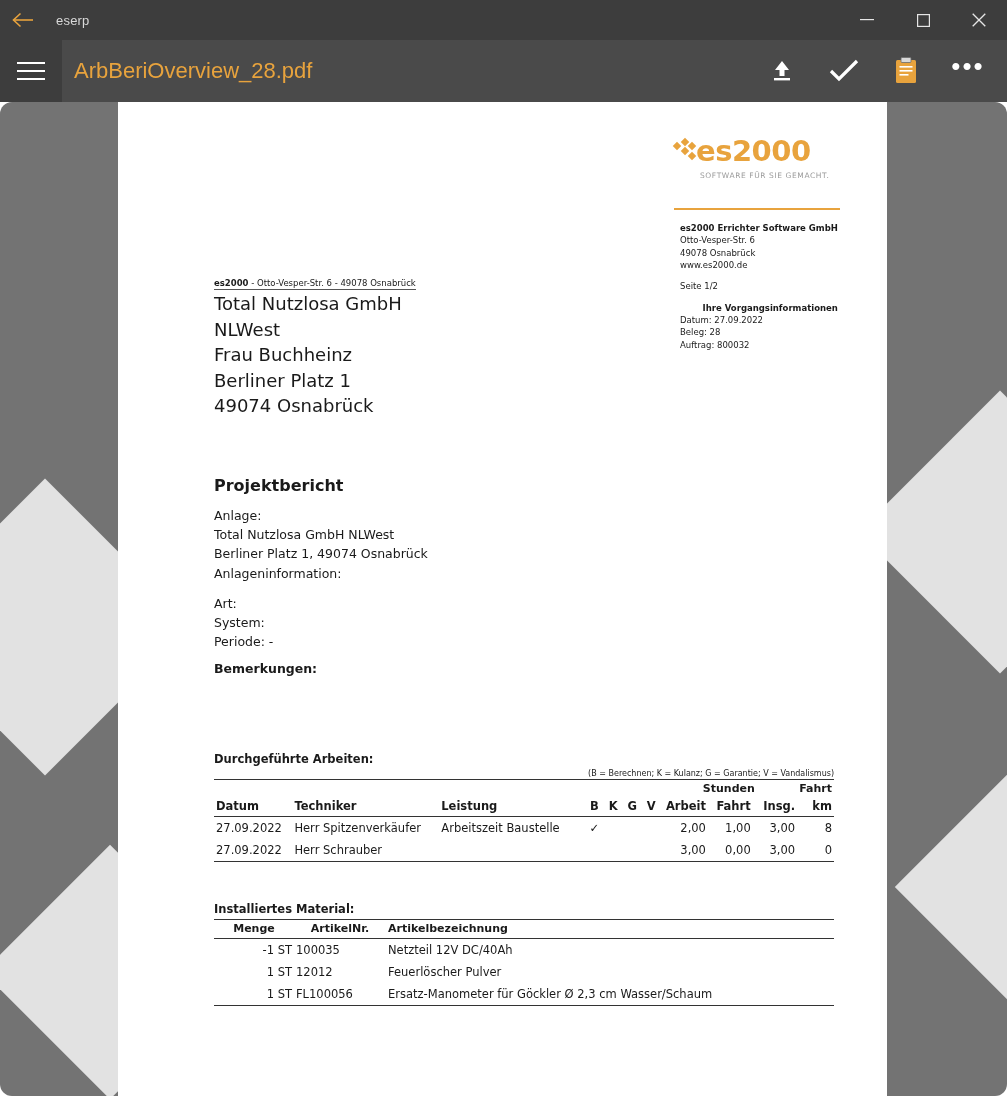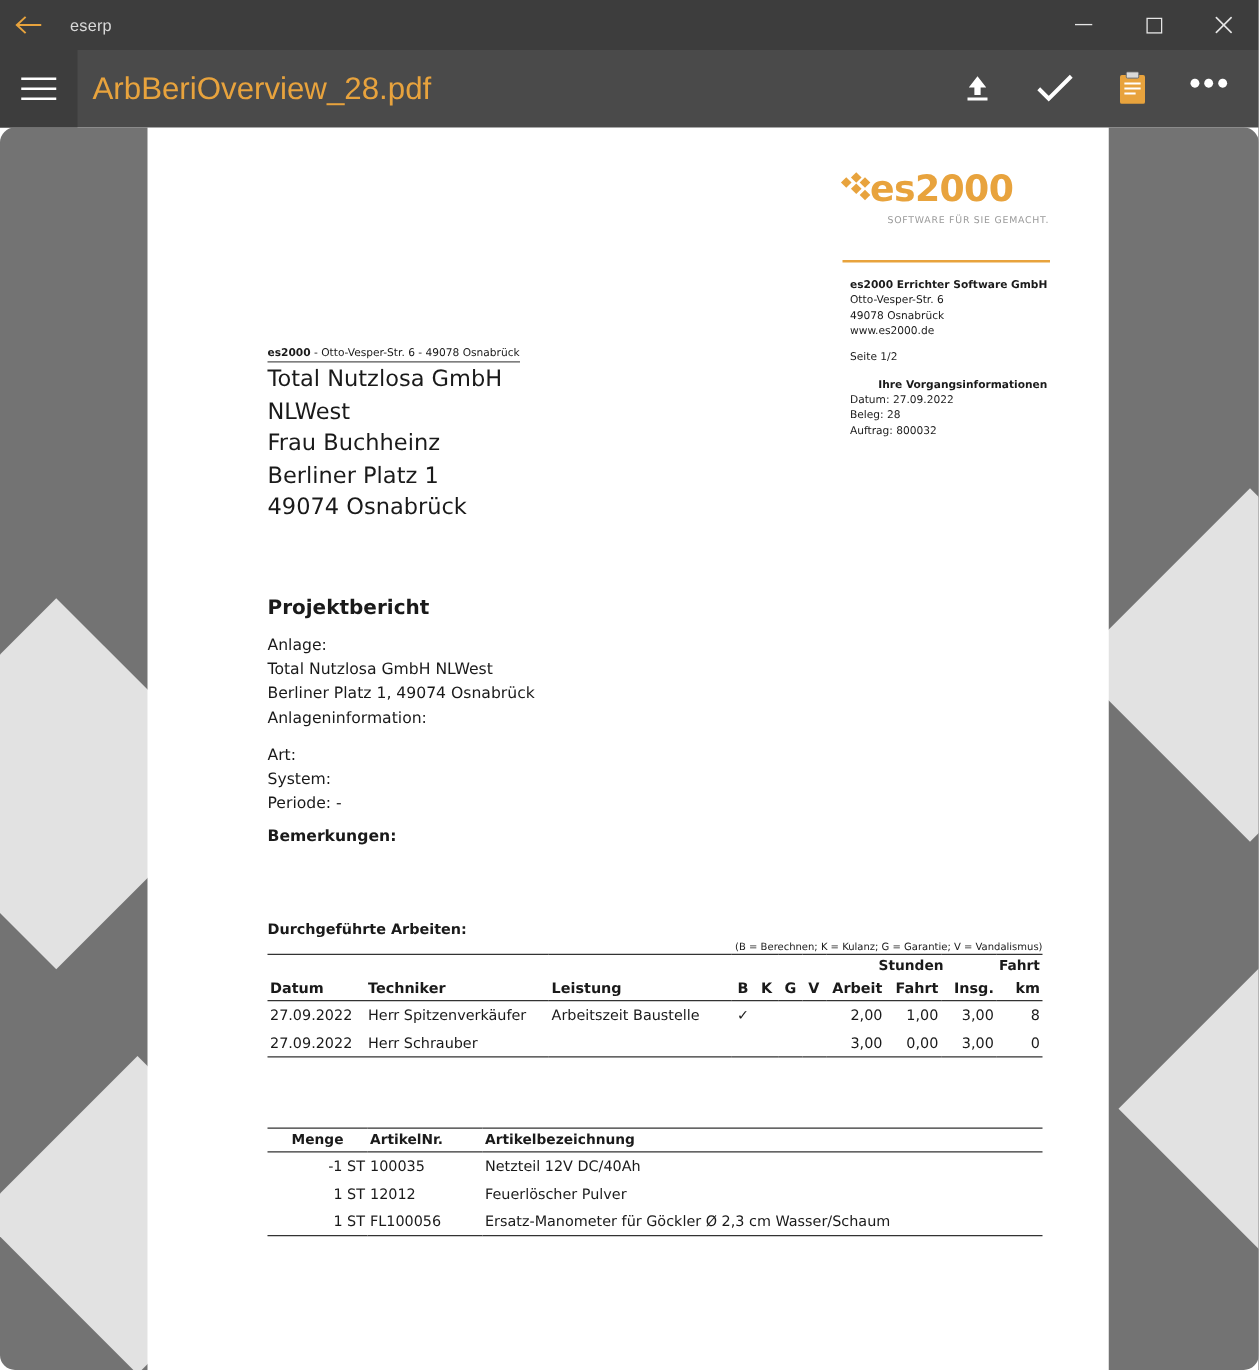--- a/index.html
+++ b/index.html
@@ -81,21 +81,21 @@
   .hamburger .bars {
     width: 28px;
   }
   .hamburger .bars div {
     height: 2px;
     background: #ffffff;
     margin: 6px 0;
   }
   .doc-title {
     color: #e8a33d;
-    font-size: 25px;
+    font-size: 22px;
     margin-left: 12px;
     white-space: nowrap;
   }
   .cmd-actions {
     position: absolute;
     right: 8px;
     top: 0;
     height: 62px;
     display: flex;
     align-items: center;
@@ -180,21 +180,21 @@
     width: 6px;
     height: 6px;
     background: #e8a33d;
     transform: rotate(45deg);
   }
   .logo-sub {
     font-size: 7.5px;
     color: #9a9a9a;
     letter-spacing: .6px;
     margin-top: 3px;
-    margin-left: 36px;
+    margin-left: 26px;
   }
   .logo-rule {
     position: absolute;
     left: 556px;
     top: 106px;
     width: 166px;
     border-top: 2px solid #e8a33d;
   }
   .sender-block {
     position: absolute;
@@ -244,21 +244,21 @@
   .b-art    { top: 493px; }
   .b-bem    { top: 558px; font-weight: 700; }
 
   
   .tbl {
     position: absolute;
     left: 96px;
     width: 620px;
     font-size: 11.5px;
   }
-  .t-arbeiten { top: 634px; }
+  .t-arbeiten { top: 650px; }
   .t-material { top: 800px; }
   .tbl .cap {
     font-weight: 700;
     font-size: 11.5px;
     margin-bottom: 3px;
   }
   .legend {
     text-align: right;
     font-size: 8px;
     margin-bottom: 1px;
@@ -492,30 +492,31 @@
                 <td class="r">3,00</td>
                 <td class="r">0,00</td>
                 <td class="r">3,00</td>
                 <td class="r">0</td>
               </tr>
             </tbody>
           </table>
         </div>
 
         <div class="tbl t-material">
+          <div class="cap">Installiertes Material:</div>
           <table>
             <colgroup>
               <col style="width:80px">
                 <col style="width:92px">
                 <col style="width:448px">
             </colgroup>
             <thead class="line-under">
               <tr class="grouphdr">
                 <td class="r">Menge</td>
-                <td style="text-align:left">ArtikelNr.</td>
+                <td style="text-align:center">ArtikelNr.</td>
                 <td style="text-align:left">Artikelbezeichnung</td>
               </tr>
             </thead>
             <tbody>
               <tr>
                 <td class="r">-1 ST</td>
                 <td>100035</td>
                 <td>Netzteil 12V DC/40Ah</td>
               </tr>
               <tr>

